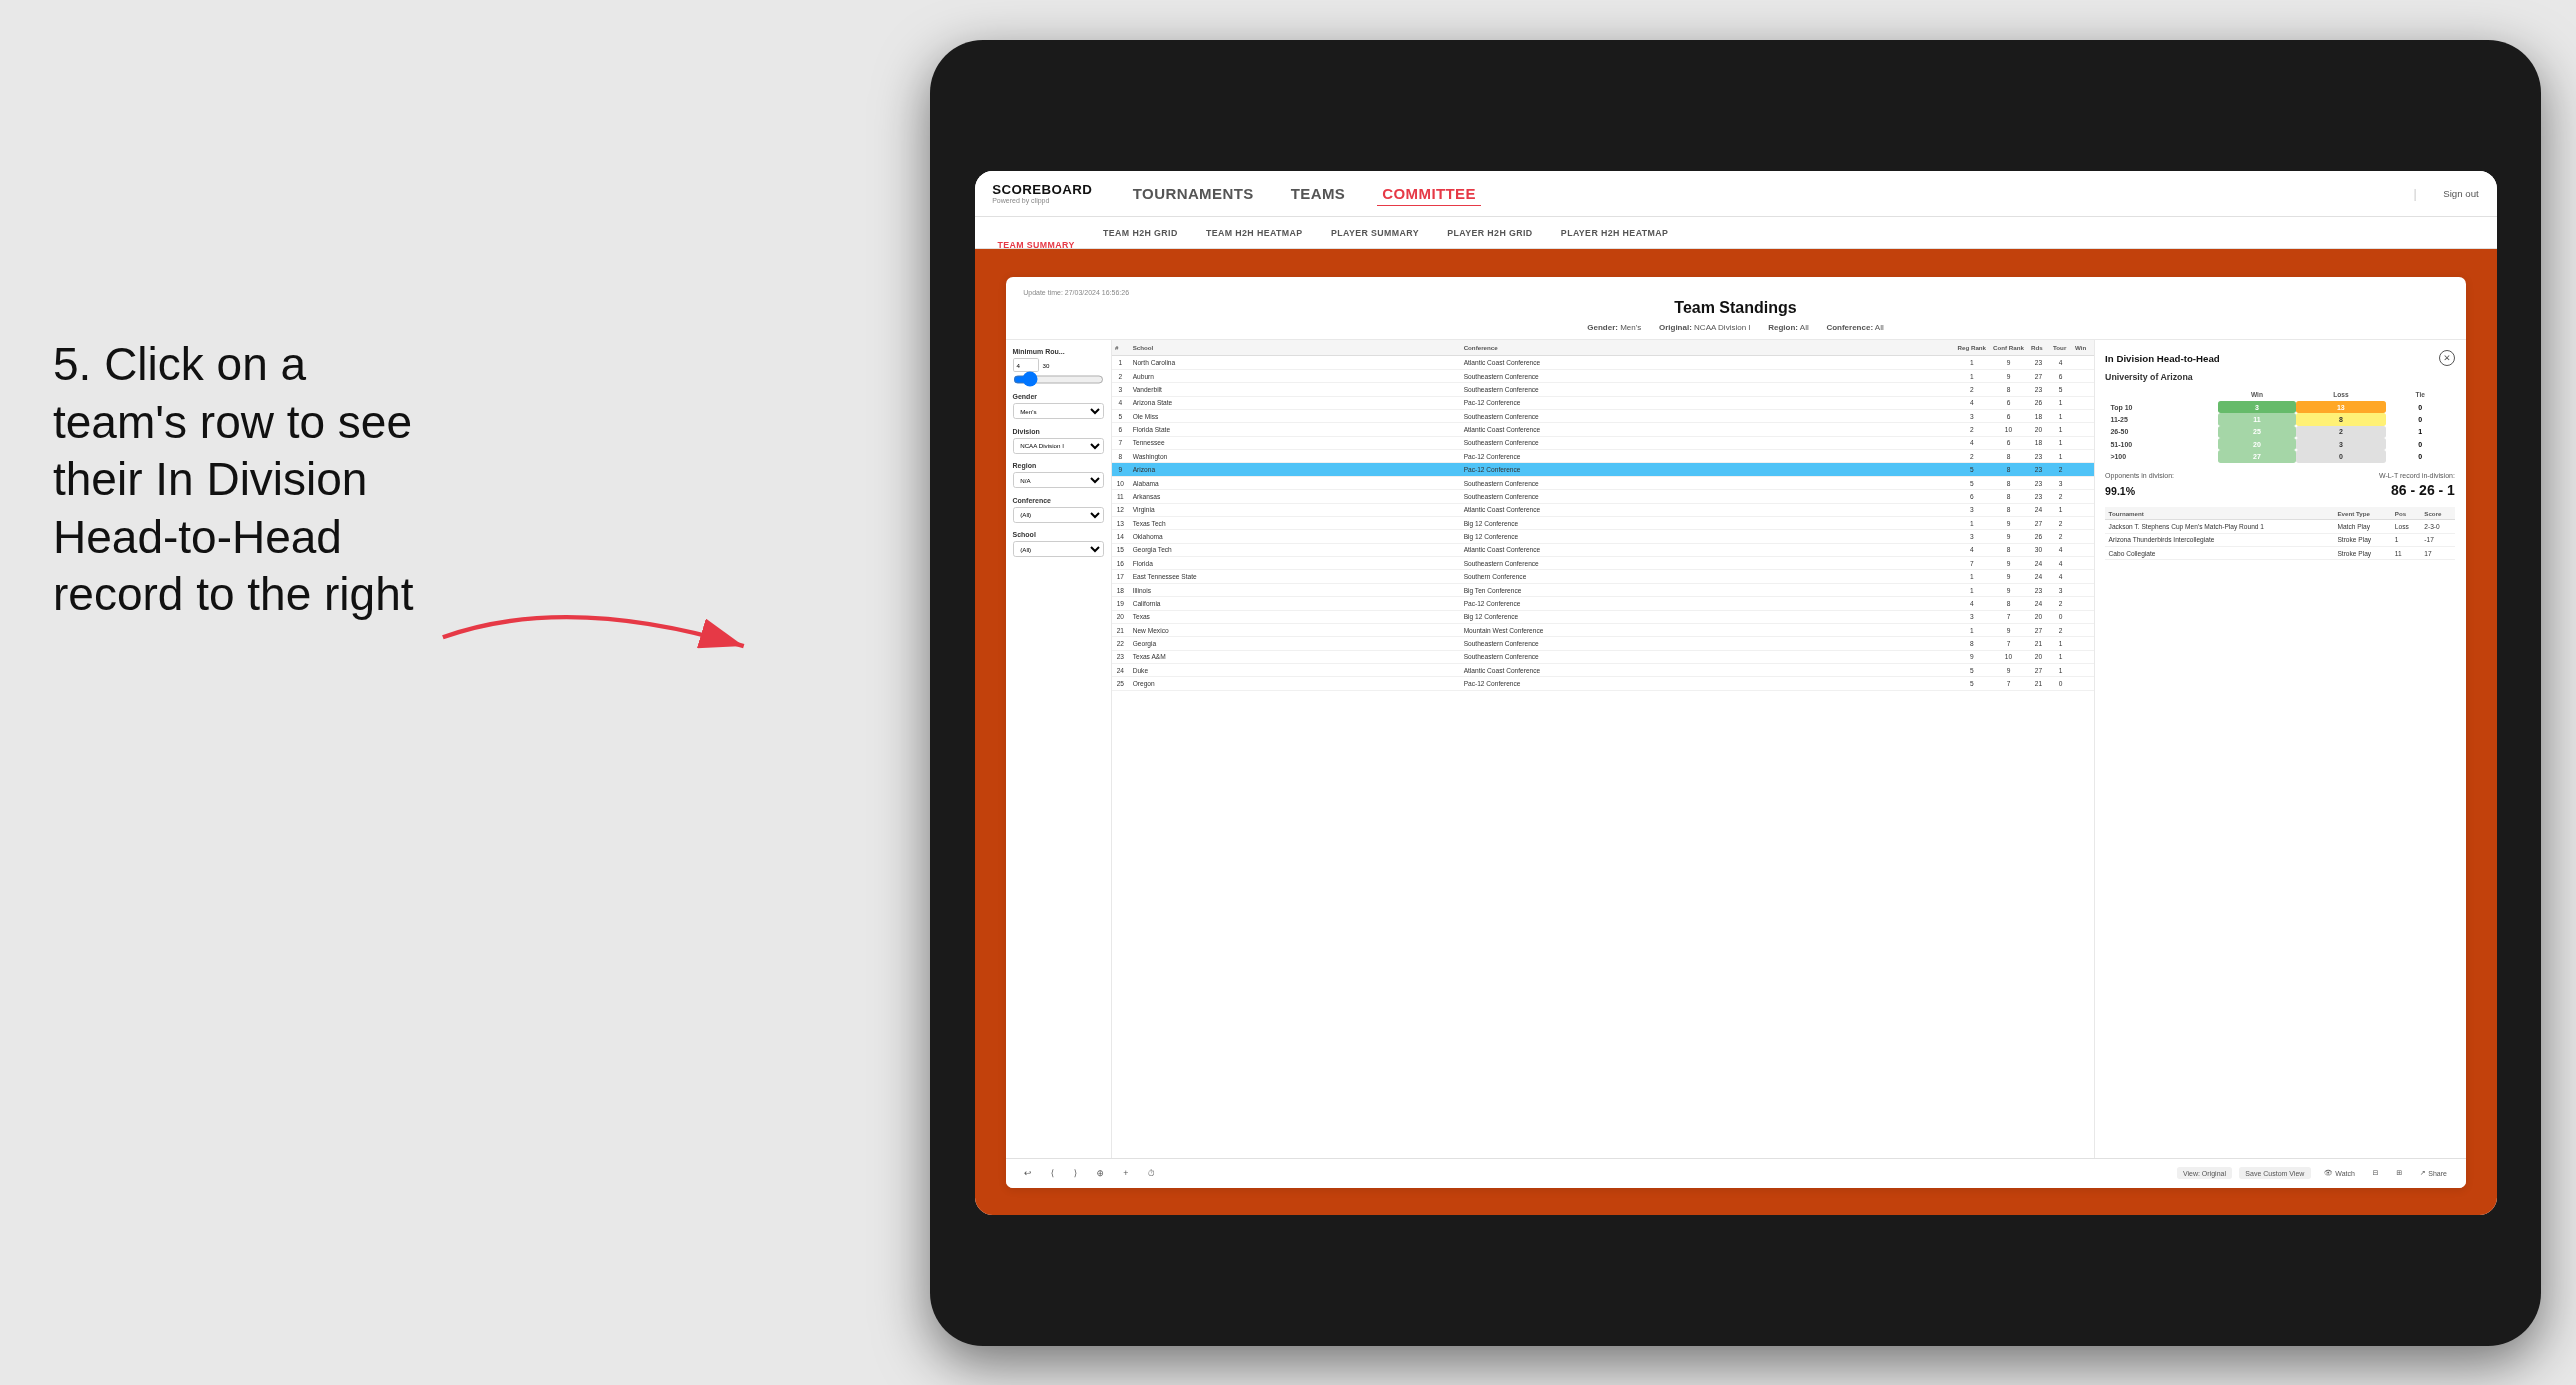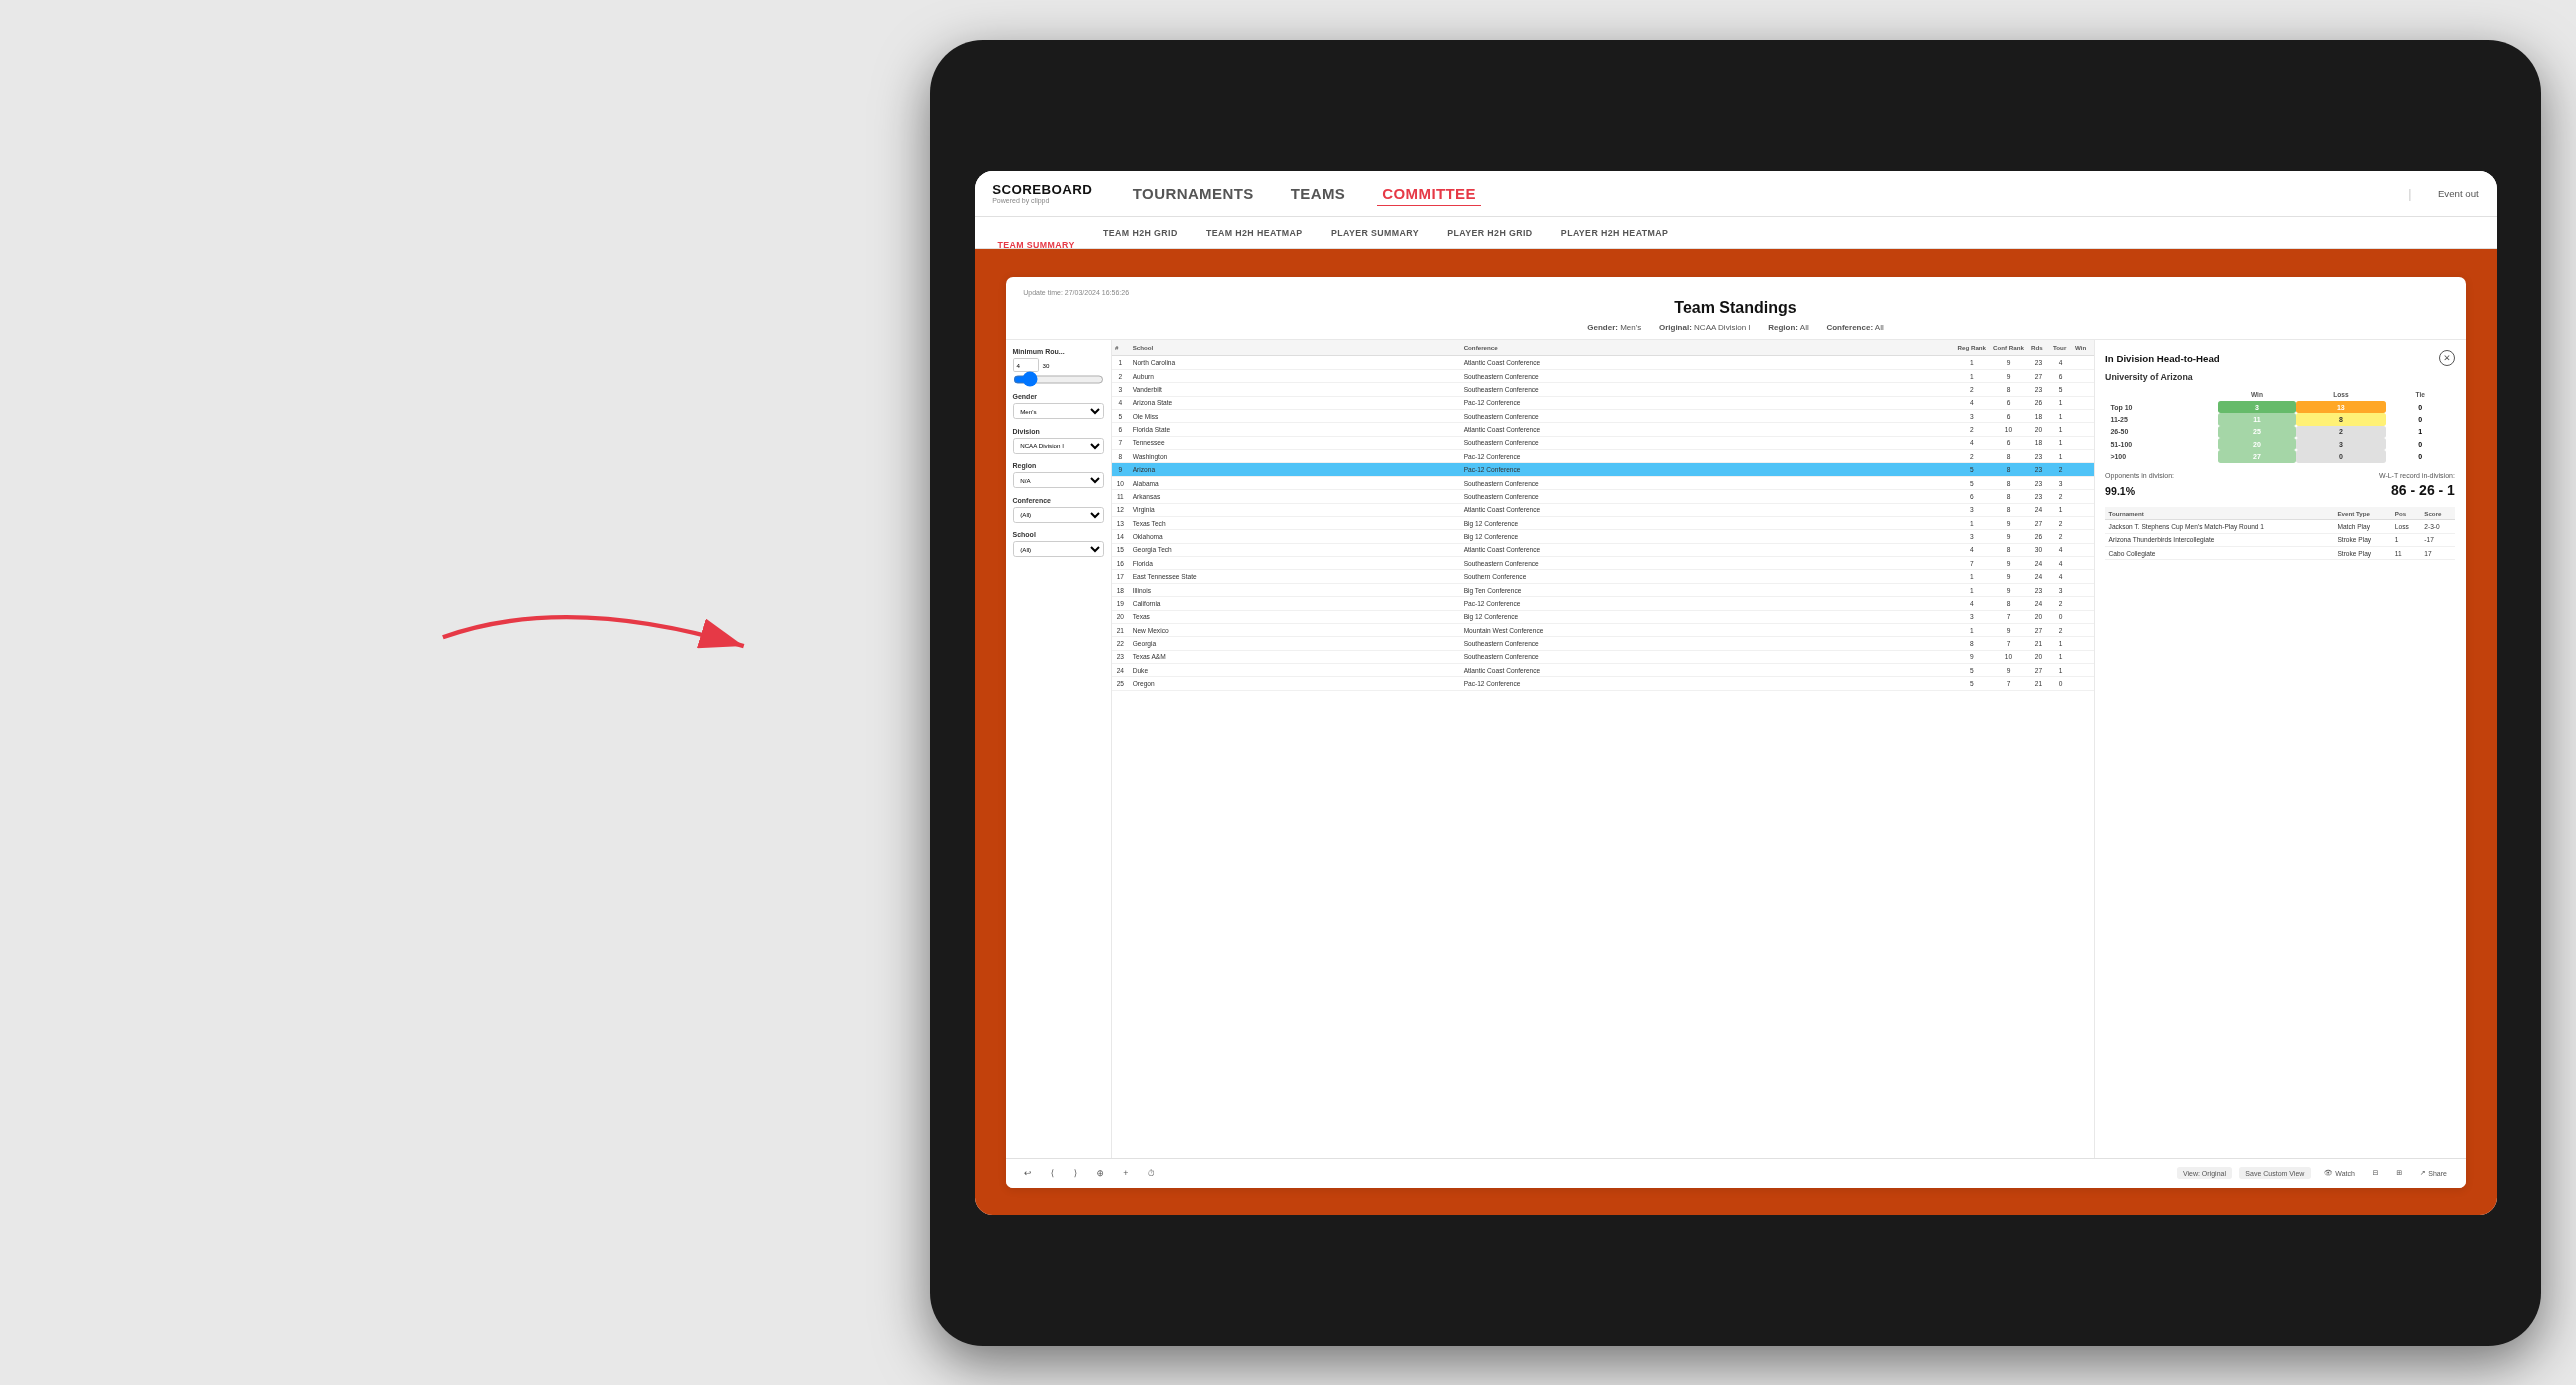--- a/index.html
+++ b/index.html
@@ -459,20 +459,23 @@
       display: flex;
       align-items: center;
       gap: 5.3px;
     }
   </style>
 </head>
 <body>
 
 <div class="outer-container">
 
+  <div class="annotation-text">
+    <span>5. Click on a team's row to see their In Division Head-to-Head record to the right</span>
+  </div>
 
   <svg style="position:absolute; left:434px; top:584px; width:354px; height:133px; pointer-events:none; overflow:visible;" viewBox="0 0 400 150" width="354" height="133">
     <defs>
       <marker id="arrowhead" markerWidth="10" markerHeight="7" refX="10" refY="3.5" orient="auto">
         <polygon points="0 0, 10 3.5, 0 7" fill="#e63946"></polygon>
       </marker>
     </defs>
     <path d="M 10 60 Q 150 10 350 70" stroke="#e63946" stroke-width="5" fill="none" marker-end="url(#arrowhead)"></path>
   </svg>
 
@@ -482,21 +485,21 @@
       <div class="nav-bar">
         <div class="logo-area">
           <span class="logo-title">SCOREBOARD</span>
           <span class="logo-subtitle">Powered by clippd</span>
         </div>
         <span class="nav-item">TOURNAMENTS</span>
         <span class="nav-item">TEAMS</span>
         <span class="nav-item active">COMMITTEE</span>
         <div class="nav-spacer"></div>
         <span style="color:#ccc; font-size:12.4px;">|</span>
-        <span class="sign-out">Event out</span>
+        <span class="sign-out">Sign out</span>
       </div>
 
       <div class="sub-nav">
         <span class="sub-nav-item active">TEAM SUMMARY</span>
         <span class="sub-nav-item">TEAM H2H GRID</span>
         <span class="sub-nav-item">TEAM H2H HEATMAP</span>
         <span class="sub-nav-item">PLAYER SUMMARY</span>
         <span class="sub-nav-item">PLAYER H2H GRID</span>
         <span class="sub-nav-item">PLAYER H2H HEATMAP</span>
       </div>

